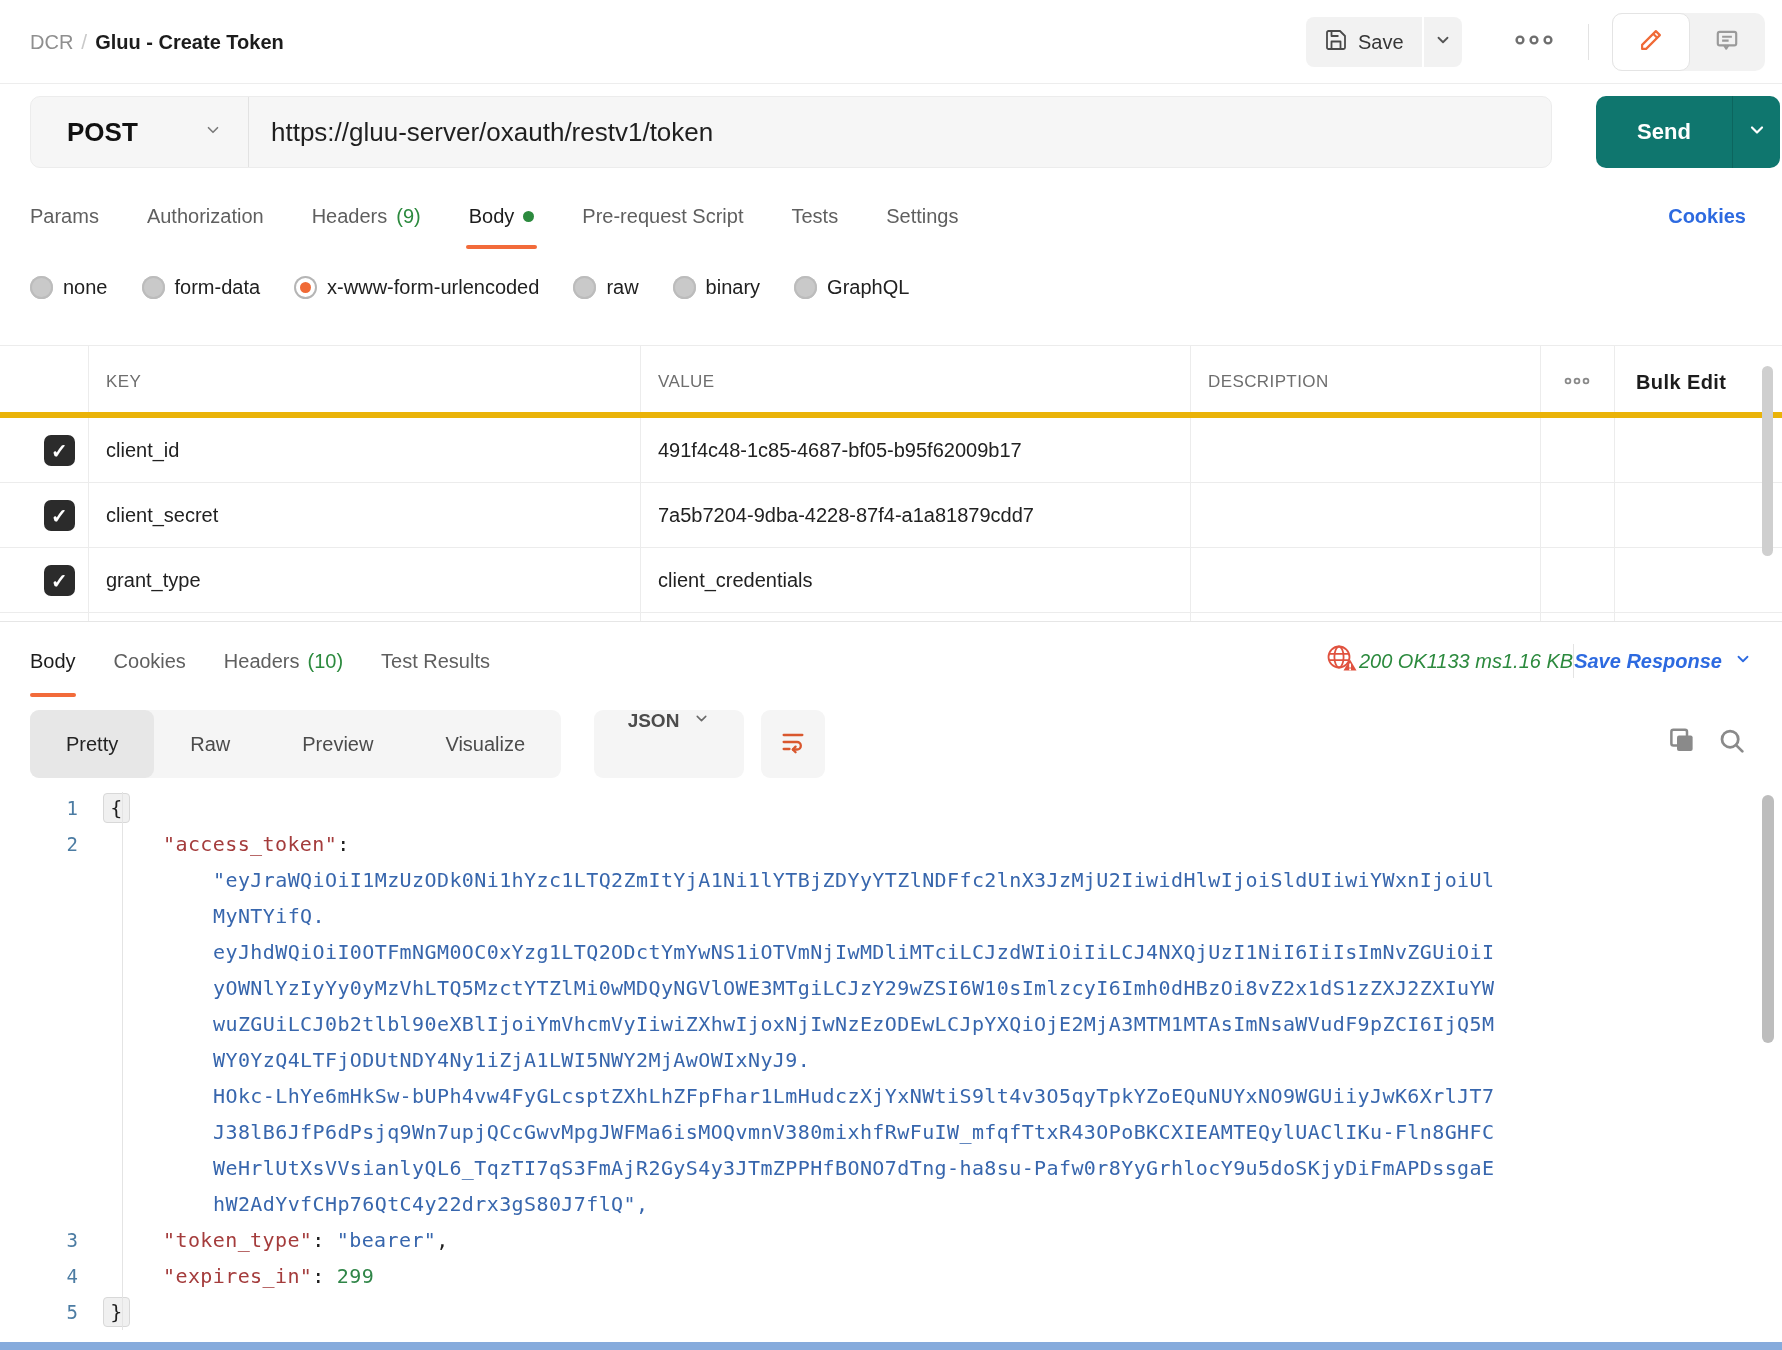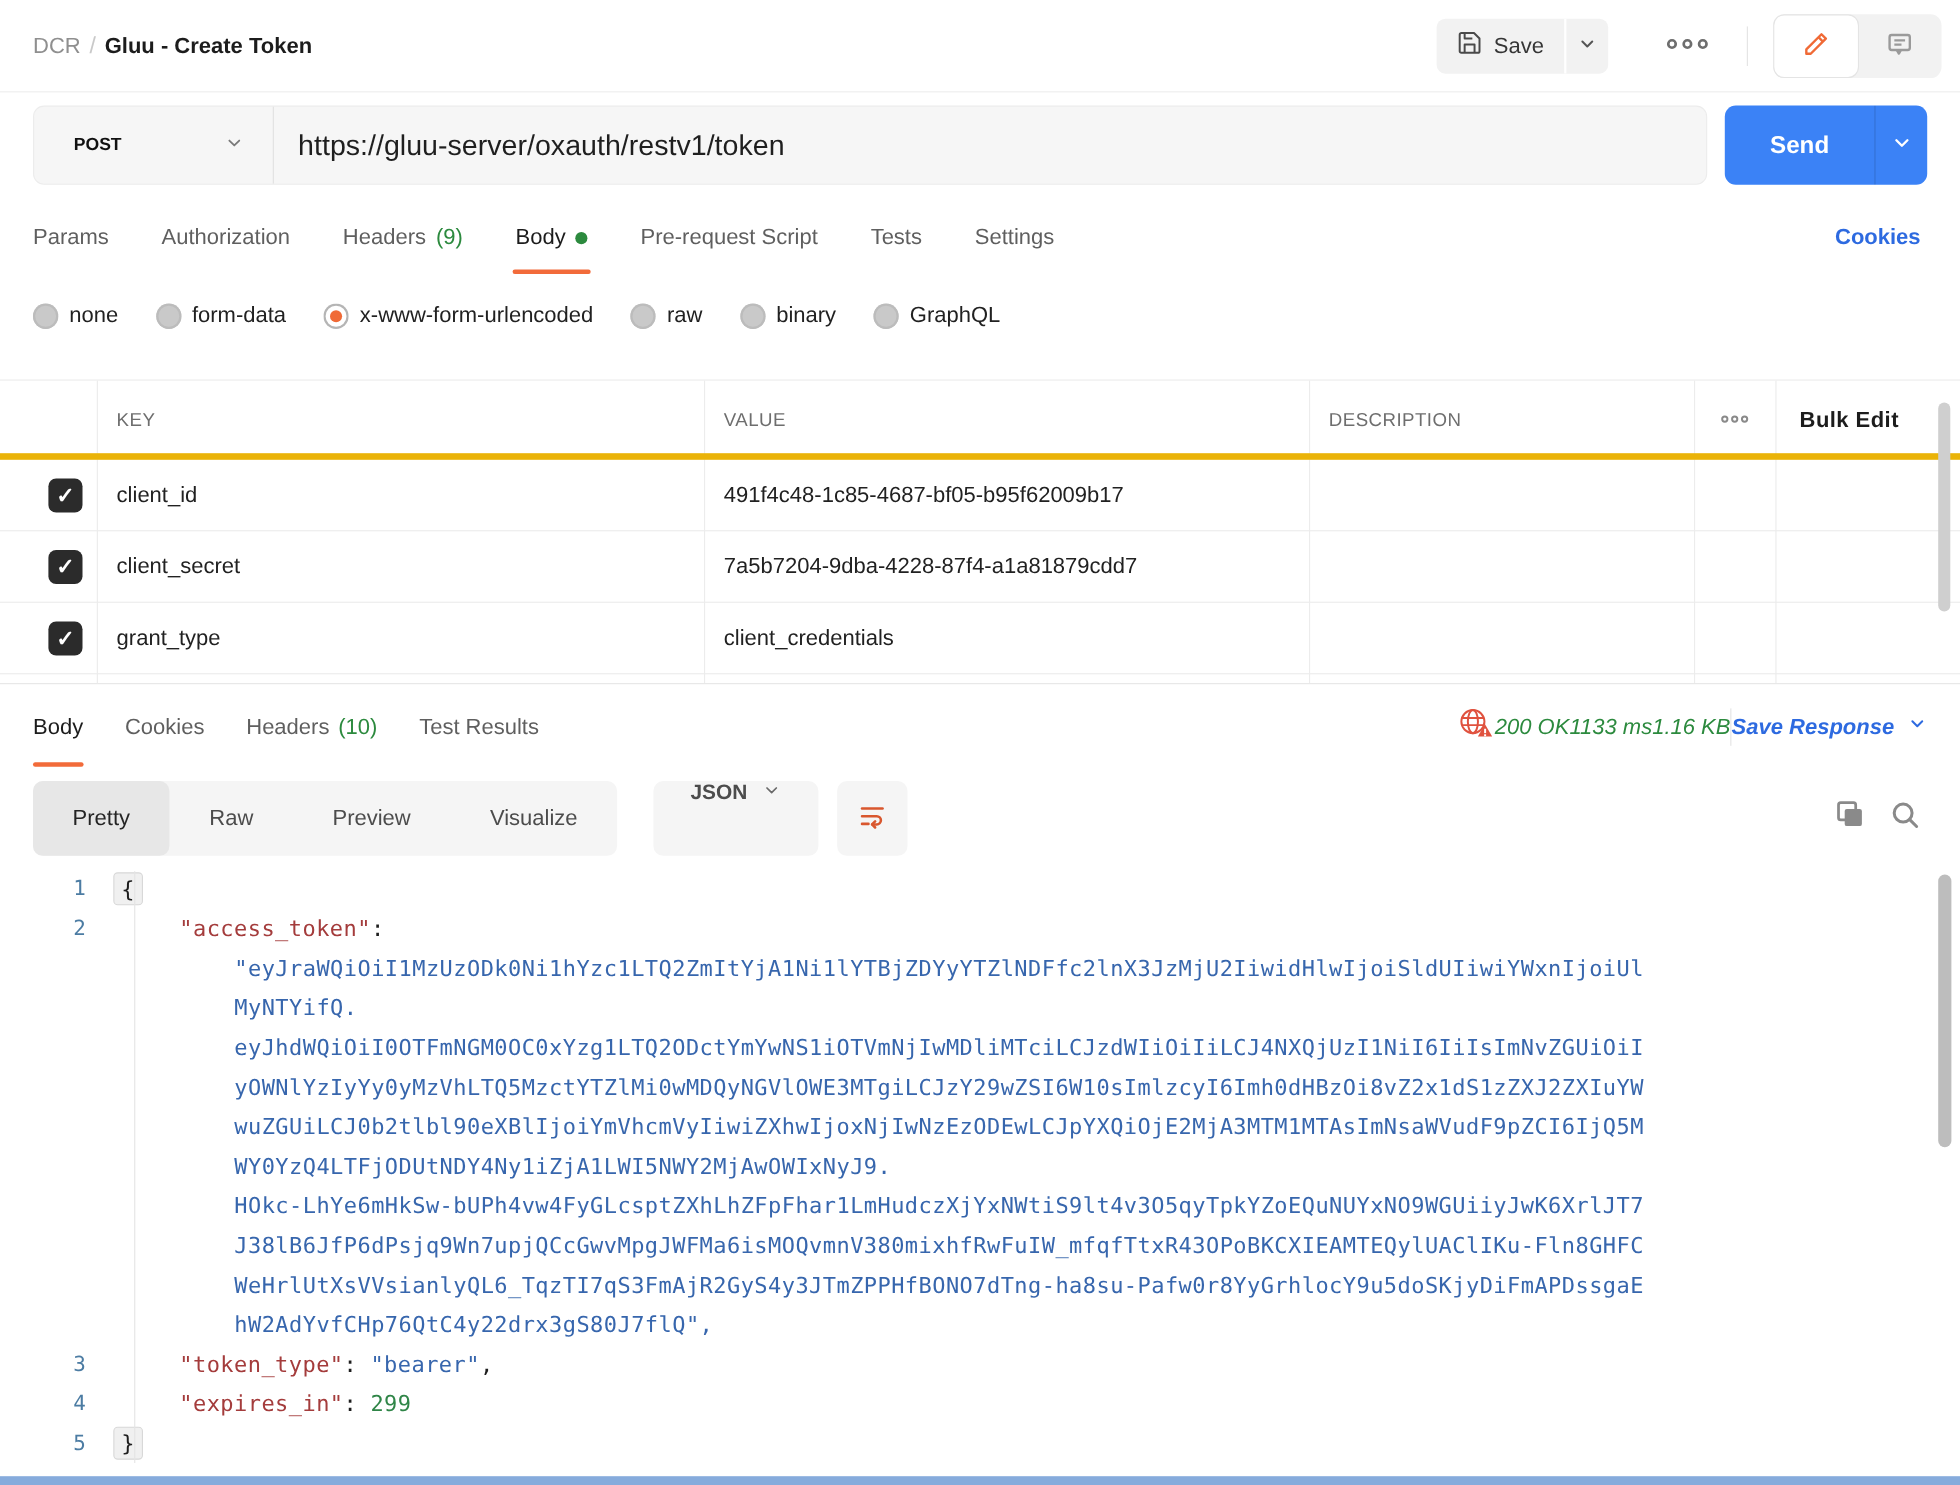--- a/index.html
+++ b/index.html
@@ -19,21 +19,21 @@
   .dots-btn { position:absolute; left:1506px; top:26px; width:56px; height:32px; display:flex; align-items:center; justify-content:center; cursor:pointer; }
   .vdiv { position:absolute; left:1588px; top:24px; width:1px; height:36px; background:#e3e3e3; }
   .segmented { position:absolute; left:1612px; top:13px; width:153px; height:58px; background:#f2f2f2; border-radius:10px; display:flex; }
   .seg { flex:1; display:flex; align-items:center; justify-content:center; cursor:pointer; }
   .seg.active { background:#fff; border:1px solid #e4e4e4; border-radius:10px; }
 
   
   .request-row { position:absolute; top:84px; left:0; right:0; height:96px; }
   .url-bar { position:absolute; left:30px; top:12px; width:1522px; height:72px; background:#f6f6f6; border:1px solid #ececec; border-radius:10px; display:flex; align-items:center; }
   .method { width:217px; height:100%; display:flex; align-items:center; justify-content:space-between; padding:0 26px 0 36px; cursor:pointer; }
-  .method-label { font-size:16px; font-weight:700; color:#111; }
+  .method-label { font-size:26px; font-weight:700; color:#111; }
   .method-divider { width:1px; height:70px; background:#e2e2e2; }
   .url-text { padding-left:22px; font-size:26px; color:#1f1f1f; }
   .send-split { position:absolute; left:1568px; top:12px; width:184px; height:72px; border-radius:10px; display:flex; overflow:hidden; }
   .send-main { flex:1; display:flex; align-items:center; justify-content:center; color:#fff; font-size:22px; font-weight:700; cursor:pointer; }
   .send-caret { width:48px; display:flex; align-items:center; justify-content:center; border-left:1px solid rgba(0,0,0,0.14); cursor:pointer; }
 
   
   .req-tabs-row { position:absolute; top:180px; left:0; right:0; height:72px; }
   .tabs { position:absolute; left:30px; top:0; height:72px; display:flex; gap:48px; align-items:stretch; font-size:20px; color:#5f5f5f; }
   .tab { position:relative; display:flex; align-items:center; gap:9px; cursor:pointer; white-space:nowrap; }
@@ -169,21 +169,21 @@
         <span class="method-label">POST</span>
         <span>
           <svg width="18" height="18" viewBox="0 0 24 24" fill="none" stroke="#7a7a7a" stroke-width="2.2" stroke-linecap="round" stroke-linejoin="round">
               <polyline points="6 9 12 15 18 9"></polyline>
             </svg>
         </span>
       </div>
       <div class="method-divider"></div>
       <div class="url-text">https://gluu-server/oxauth/restv1/token</div>
     </div>
-    <div class="send-split" style="background:#3b82f6;">
+    <div class="send-split" style="background:#0f766e;margin-left:28px;">
       <div class="send-main">Send</div>
       <div class="send-caret">
         <span>
           <svg width="20" height="20" viewBox="0 0 24 24" fill="none" stroke="#fff" stroke-width="2.6" stroke-linecap="round" stroke-linejoin="round">
               <polyline points="6 9 12 15 18 9"></polyline>
             </svg>
         </span>
       </div>
     </div>
   </div>

